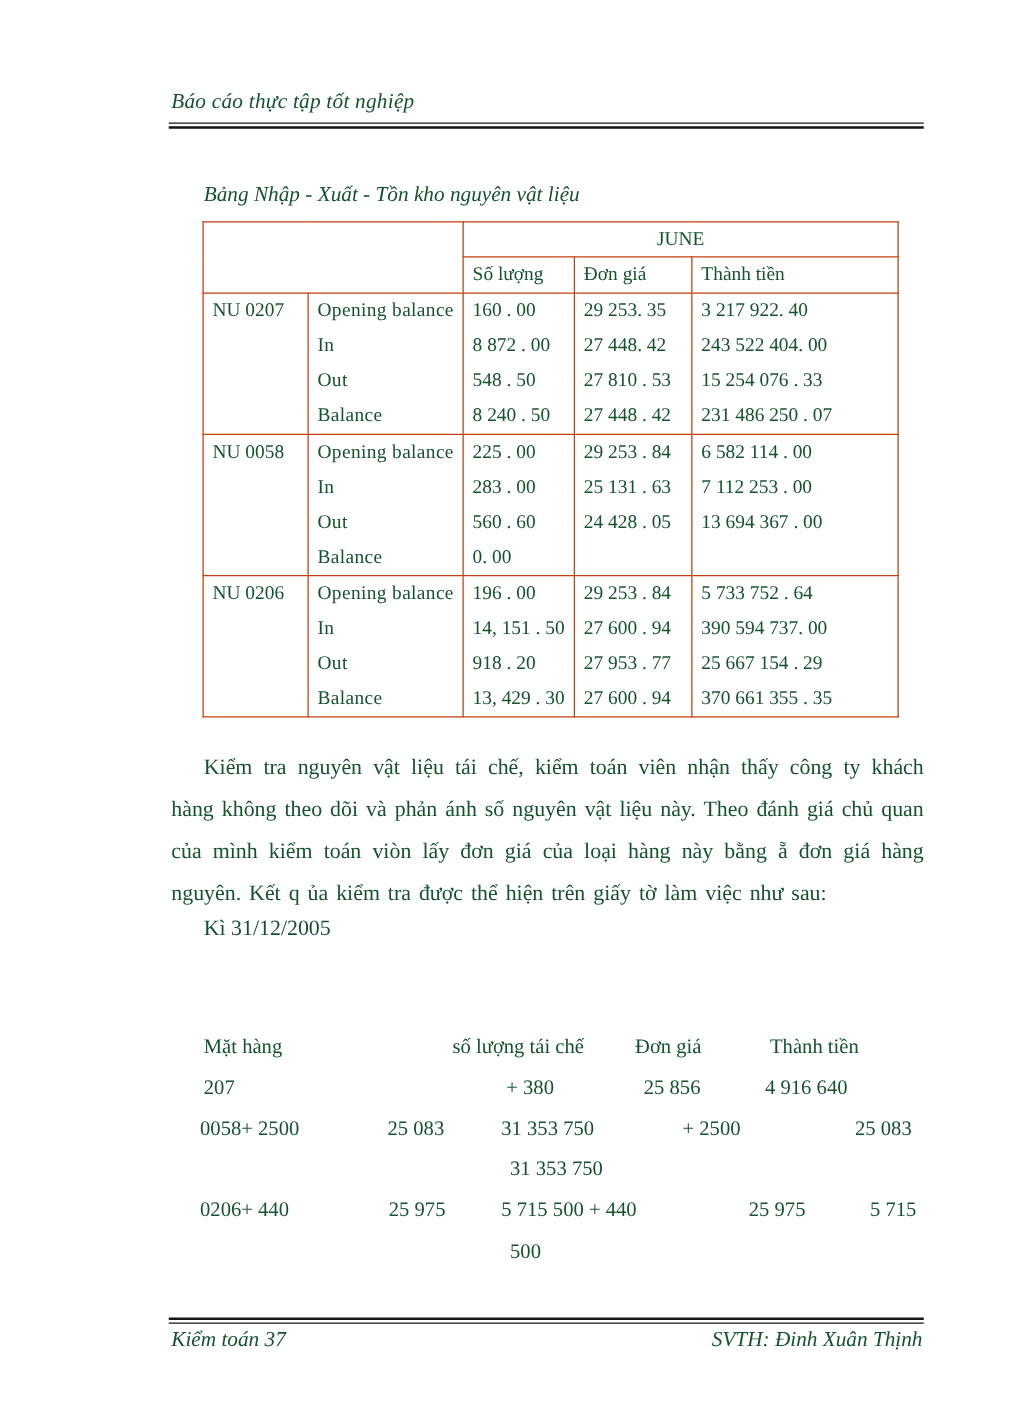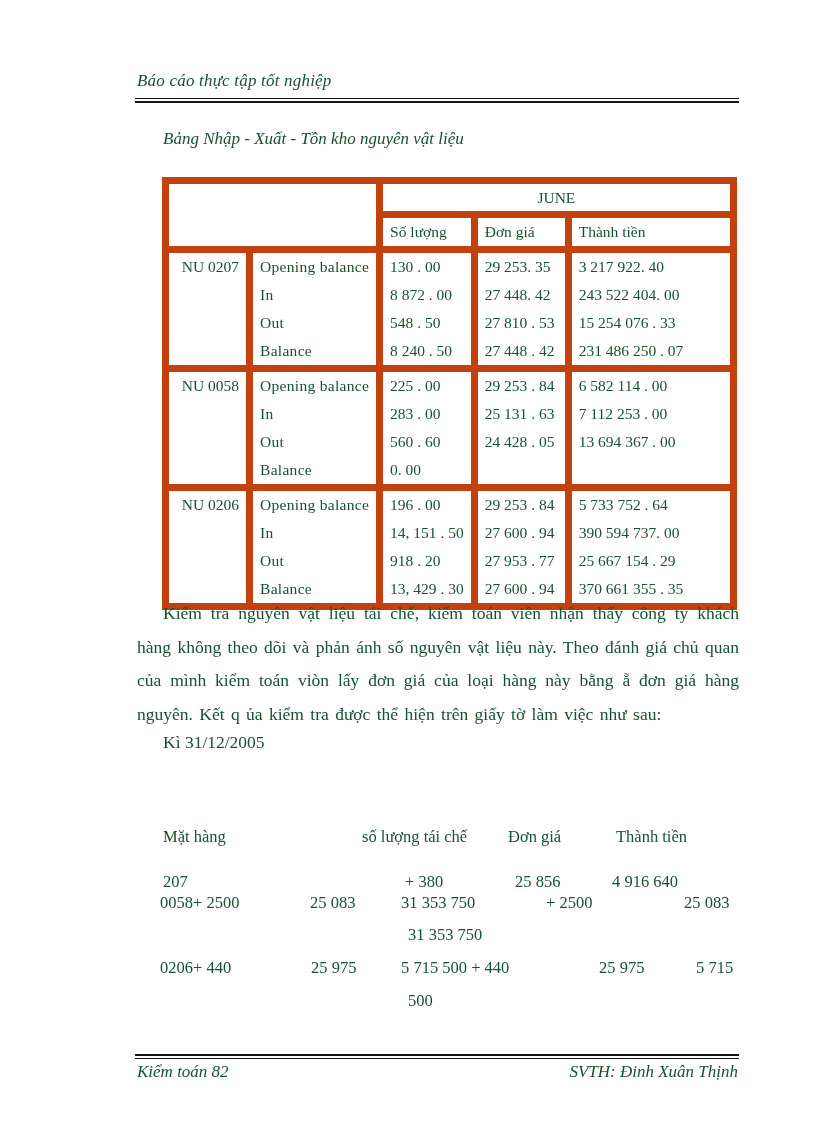--- a/index.html
+++ b/index.html
@@ -7,38 +7,38 @@
     position:relative; width:816px; height:1123px; margin:14px auto;
     background:#ffffff; color:#14532d;
     font-family:"Liberation Serif", "DejaVu Serif", serif;
     overflow:hidden;
   }
   
   .hdr-text { position:absolute; left:137px; top:57px; font-style:italic; font-size:17px; letter-spacing:0.2px; }
   .hdr-rule { position:absolute; left:135px; top:84px; width:604px; height:2px;
               border-top:1px solid #161616; border-bottom:2px solid #161616; }
   
-  .caption { position:absolute; left:163px; top:115px; font-style:italic; font-size:17px; }
+  .caption { position:absolute; left:163px; top:132px; font-style:italic; font-size:17px; }
   
   table.inv { position:absolute; left:162px; top:163px; border-collapse:collapse; table-layout:fixed; }
-  table.inv td { border:7px solid #c2410c; font-size:15.5px; padding:0 7px; vertical-align:top; }
+  table.inv td { border:1px solid #c2410c; font-size:15.5px; padding:0 7px; vertical-align:top; }
   table.inv td.june { text-align:center; height:27px; line-height:27px; }
   table.inv tr.h2 td { height:28px; line-height:27px; }
-  table.inv td.code { line-height:28px; white-space:nowrap;text-align:right; }
+  table.inv td.code { line-height:28px; white-space:nowrap; }
   table.inv .cl { line-height:28px; min-height:28px; white-space:nowrap; }
   table.inv td.labels .cl { letter-spacing:0.3px; }
   
   .para { position:absolute; left:137px; top:583px; width:602px;
           font-size:17.5px; line-height:33.5px; text-align:justify; text-indent:26px; word-spacing:2px; }
   .line-ki      { position:absolute; left:163px; top:718px; font-size:17.5px; }
   .line-noidung { position:absolute; left:163px; top:751px; font-size:17.5px; }
   
   .ws { position:absolute; left:0; top:810px; width:736px; height:200px; font-size:16.5px; }
   .ws span { position:absolute; white-space:nowrap; }
-  .wr0 { top:3px; } .wr1 { top:48px;text-align:right; } .wr2 { top:69px; } .wr2b { top:101px; }
+  .wr0 { top:3px; } .wr1 { top:36px;text-align:right; } .wr2 { top:69px; } .wr2b { top:101px; }
   .wr3 { top:134px; } .wr3b { top:167px; }
   
   .ftr-rule { position:absolute; left:135px; top:1040px; width:604px; height:2px;
               border-top:2px solid #161616; border-bottom:1px solid #161616; }
   .ftr-left  { position:absolute; left:137px; top:1048px; font-style:italic; font-size:17px; }
   .ftr-right { position:absolute; right:78px; top:1048px; font-style:italic; font-size:17px; }
   .dotted { position:absolute; left:4px; right:4px; top:1117px; border-top:2px dotted #b4bfc6; }
 </style>
 </head>
 <body>
@@ -71,21 +71,21 @@
 
       <tr>
         <td class="code">NU 0207</td>
         <td class="labels">
           <div class="cl">Opening  balance</div>
           <div class="cl">In</div>
           <div class="cl">Out</div>
           <div class="cl">Balance</div>
         </td>
         <td>
-          <div class="cl">130 . 00</div>
+          <div class="cl">160 . 00</div>
           <div class="cl">8 872 . 00</div>
           <div class="cl">548 . 50</div>
           <div class="cl">8 240 . 50</div>
         </td>
         <td>
           <div class="cl">29 253. 35</div>
           <div class="cl">27 448. 42</div>
           <div class="cl">27 810 . 53</div>
           <div class="cl">27 448 . 42</div>
         </td>
@@ -180,17 +180,17 @@
     <span class="wr3" style="left:160px">0206+ 440</span>
     <span class="wr3" style="left:311px">25 975</span>
     <span class="wr3" style="left:401px">5 715  500 + 440</span>
     <span class="wr3" style="left:599px">25 975</span>
     <span class="wr3" style="left:696px">5 715</span>
 
     <span class="wr3b" style="left:408px">500</span>
   </div>
 
   <div class="ftr-rule"></div>
-  <div class="ftr-left">Kiểm toán 82</div>
+  <div class="ftr-left">Kiểm toán 37</div>
   <div class="ftr-right">SVTH: Đinh Xuân Thịnh</div>
   <div class="dotted"></div>
 
 </div>
 
 </body></html>

